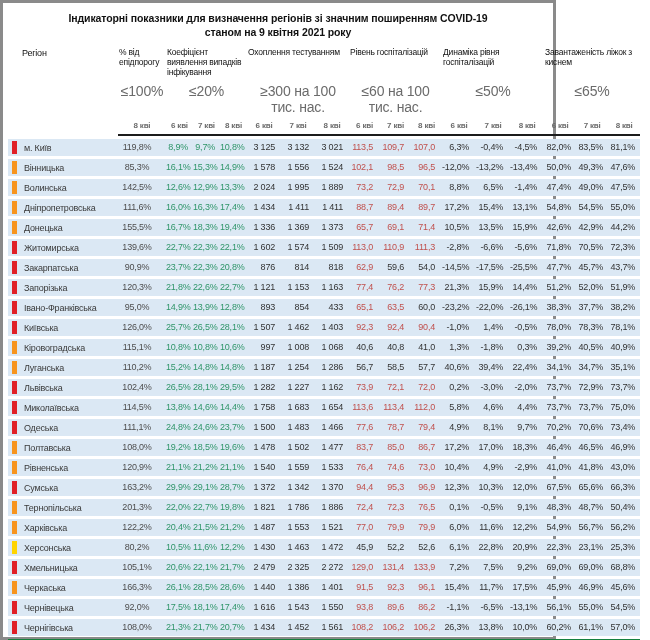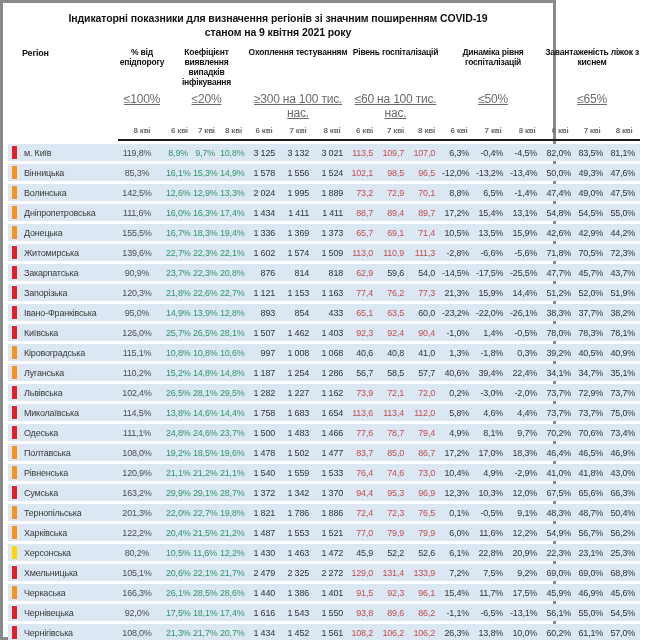--- a/index.html
+++ b/index.html
@@ -25,24 +25,24 @@
     letter-spacing: -0.1px;
   }
   table {
     width: 100%;
     table-layout: fixed;
     border-collapse: separate;
     border-spacing: 0 3px;
     font-size: 9px;
     letter-spacing: -0.2px;
   }
-  thead th { font-weight: bold; color: #111; vertical-align: top; padding: 0 1px; }
-  th.group-title { font-size: 8.5px; line-height: 1.15; text-align: center; }
+  thead th { font-weight: normal; color: #111; vertical-align: top; padding: 0 1px; }
+  th.group-title { font-size: 8.5px; line-height: 1.15; text-align: left; }
   th.region-head { text-align: left; padding-left: 14px; font-size: 9px; }
-  th.threshold { font-weight: normal; color: #6b6b6b; font-size: 12px; text-align: center; padding-top: 2px; text-decoration: underline; }
+  th.threshold { font-weight: normal; color: #6b6b6b; font-size: 14px; text-align: center; padding-top: 2px; }
   th.date { font-weight: bold; color: #6b6b6b; font-size: 8px; text-align: center; padding: 3px 0 4px 0; border-bottom: 2px solid #1c1c1c; }
   tbody td {
     background: #dbe8f4;
     height: 17px;
     white-space: nowrap;
     overflow: hidden;
     color: #333;
     vertical-align: middle;
   }
   td.c-region { text-align: left; padding-left: 2px; color: #3a3a3a; margin-left: 40px; }

